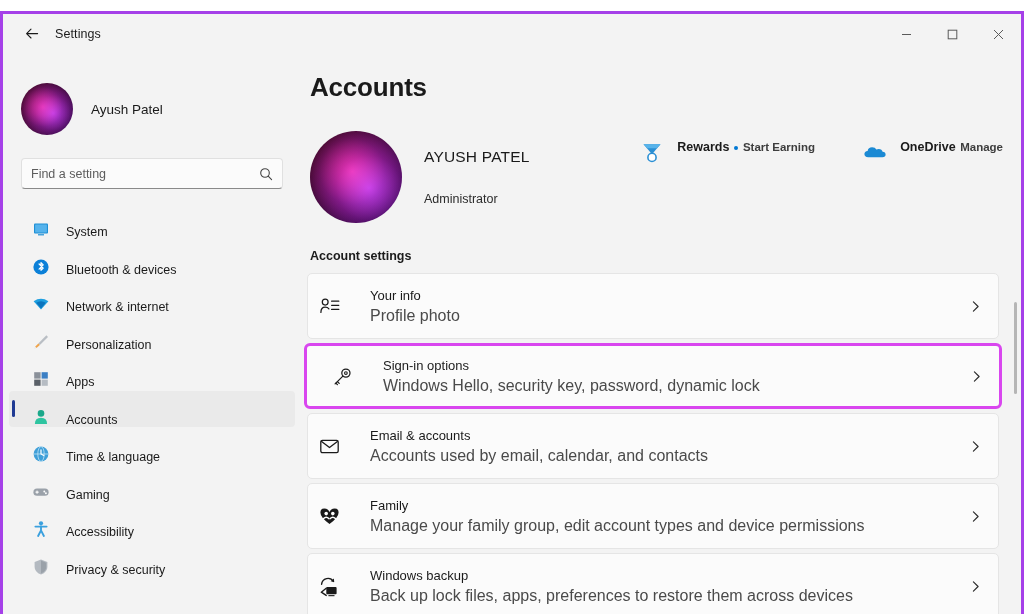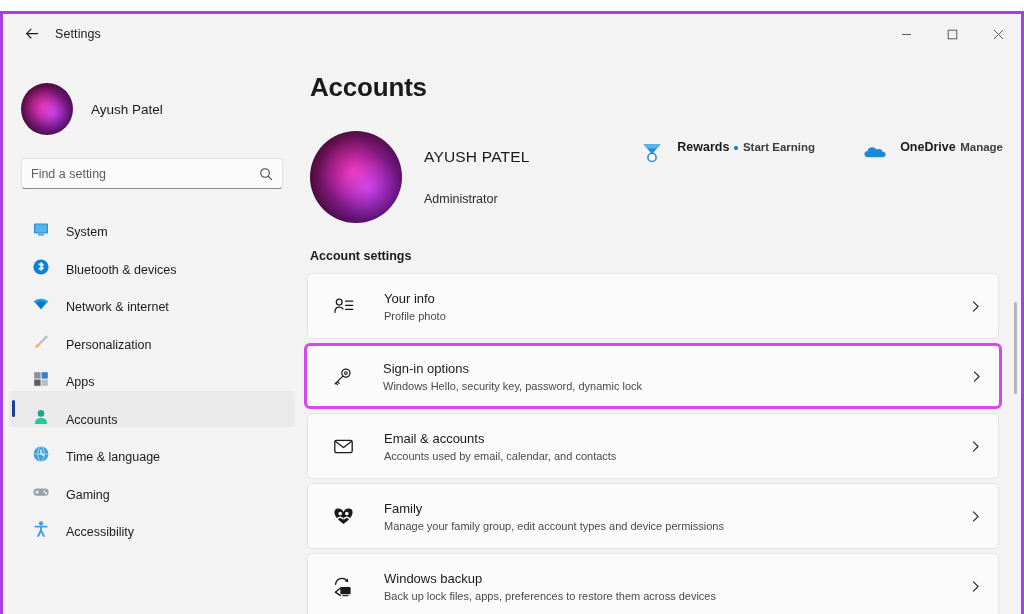--- a/index.html
+++ b/index.html
@@ -238,21 +238,21 @@
     margin: 10px 22px 0 6px;
   }
   .setting-card {
     position: relative;
     background: #FBFBFB;
     border: 1px solid #E5E5E5;
     border-radius: 5px;
     height: 66px;
     display: flex;
     align-items: center;
-    padding: 0 16px 0 22px;
+    padding: 0 16px 0 8px;
     margin-bottom: 4px;
     cursor: pointer;
   }
   .setting-card.highlighted {
     border: 3px solid #d946ef;
     border-radius: 6px;
     margin-left: -3px;
     margin-right: -3px;
     padding-left: 22px;
   }
@@ -264,21 +264,21 @@
   }
   .card-text {
     margin-left: 28px;
     flex: 1;
   }
   .card-title {
     font-size: 13px;
     color: #1a1a1a;
   }
   .card-sub {
-    font-size: 11px;
+    font-size: 16px;
     color: #4a4a4a;
     margin-top: 4px;
   }
   .card-chevron {
     color: #2b2b2b;
     display: flex;
     align-items: center;
     flex-shrink: 0;
   }
 
@@ -442,20 +442,29 @@
         <span class="nav-icon">
           <svg width="18" height="18" viewBox="0 0 18 18">
             <circle cx="9" cy="3.3" r="2.1" fill="#3aa0de"></circle>
             <path d="M3.4 6.6 H14.6" stroke="#3aa0de" stroke-width="1.9" stroke-linecap="round"></path>
             <path d="M9 6.4 V10.4 L6.1 16 M9 10.4 L11.9 16" stroke="#3aa0de" stroke-width="1.9" fill="none" stroke-linecap="round"></path>
           </svg>
         </span>
         <span class="nav-label">Accessibility</span>
       </div>
 
+      <div class="nav-item">
+        <span class="nav-icon">
+          <svg width="18" height="18" viewBox="0 0 18 18">
+            <path d="M9 1.4 L15.4 4 V9 Q15.4 14 9 16.6 Q2.6 14 2.6 9 V4 Z" fill="#b3b9c0"></path>
+            <path d="M9 2.6 L14.2 4.7 V9 Q14.2 13.3 9 15.5 Z" fill="#9aa1a9"></path>
+          </svg>
+        </span>
+        <span class="nav-label">Privacy &amp; security</span>
+      </div>
 
 
     </div>
   </div>
 
   <div id="main">
 
     <div id="page-title">Accounts</div>
 
     <div id="account-hero">

